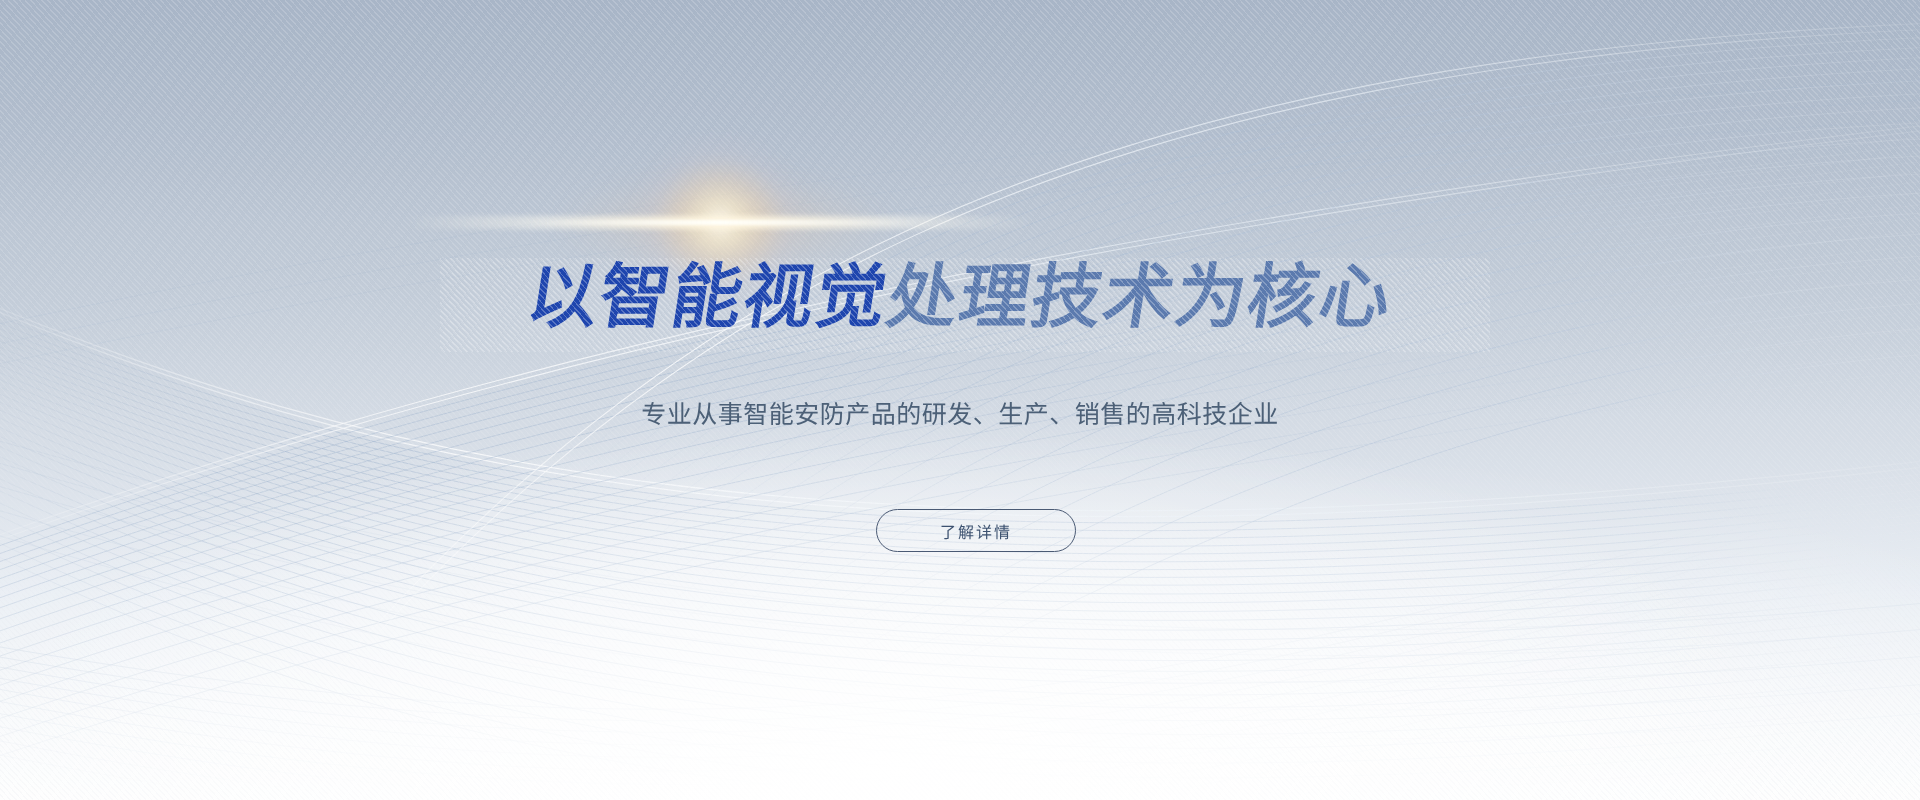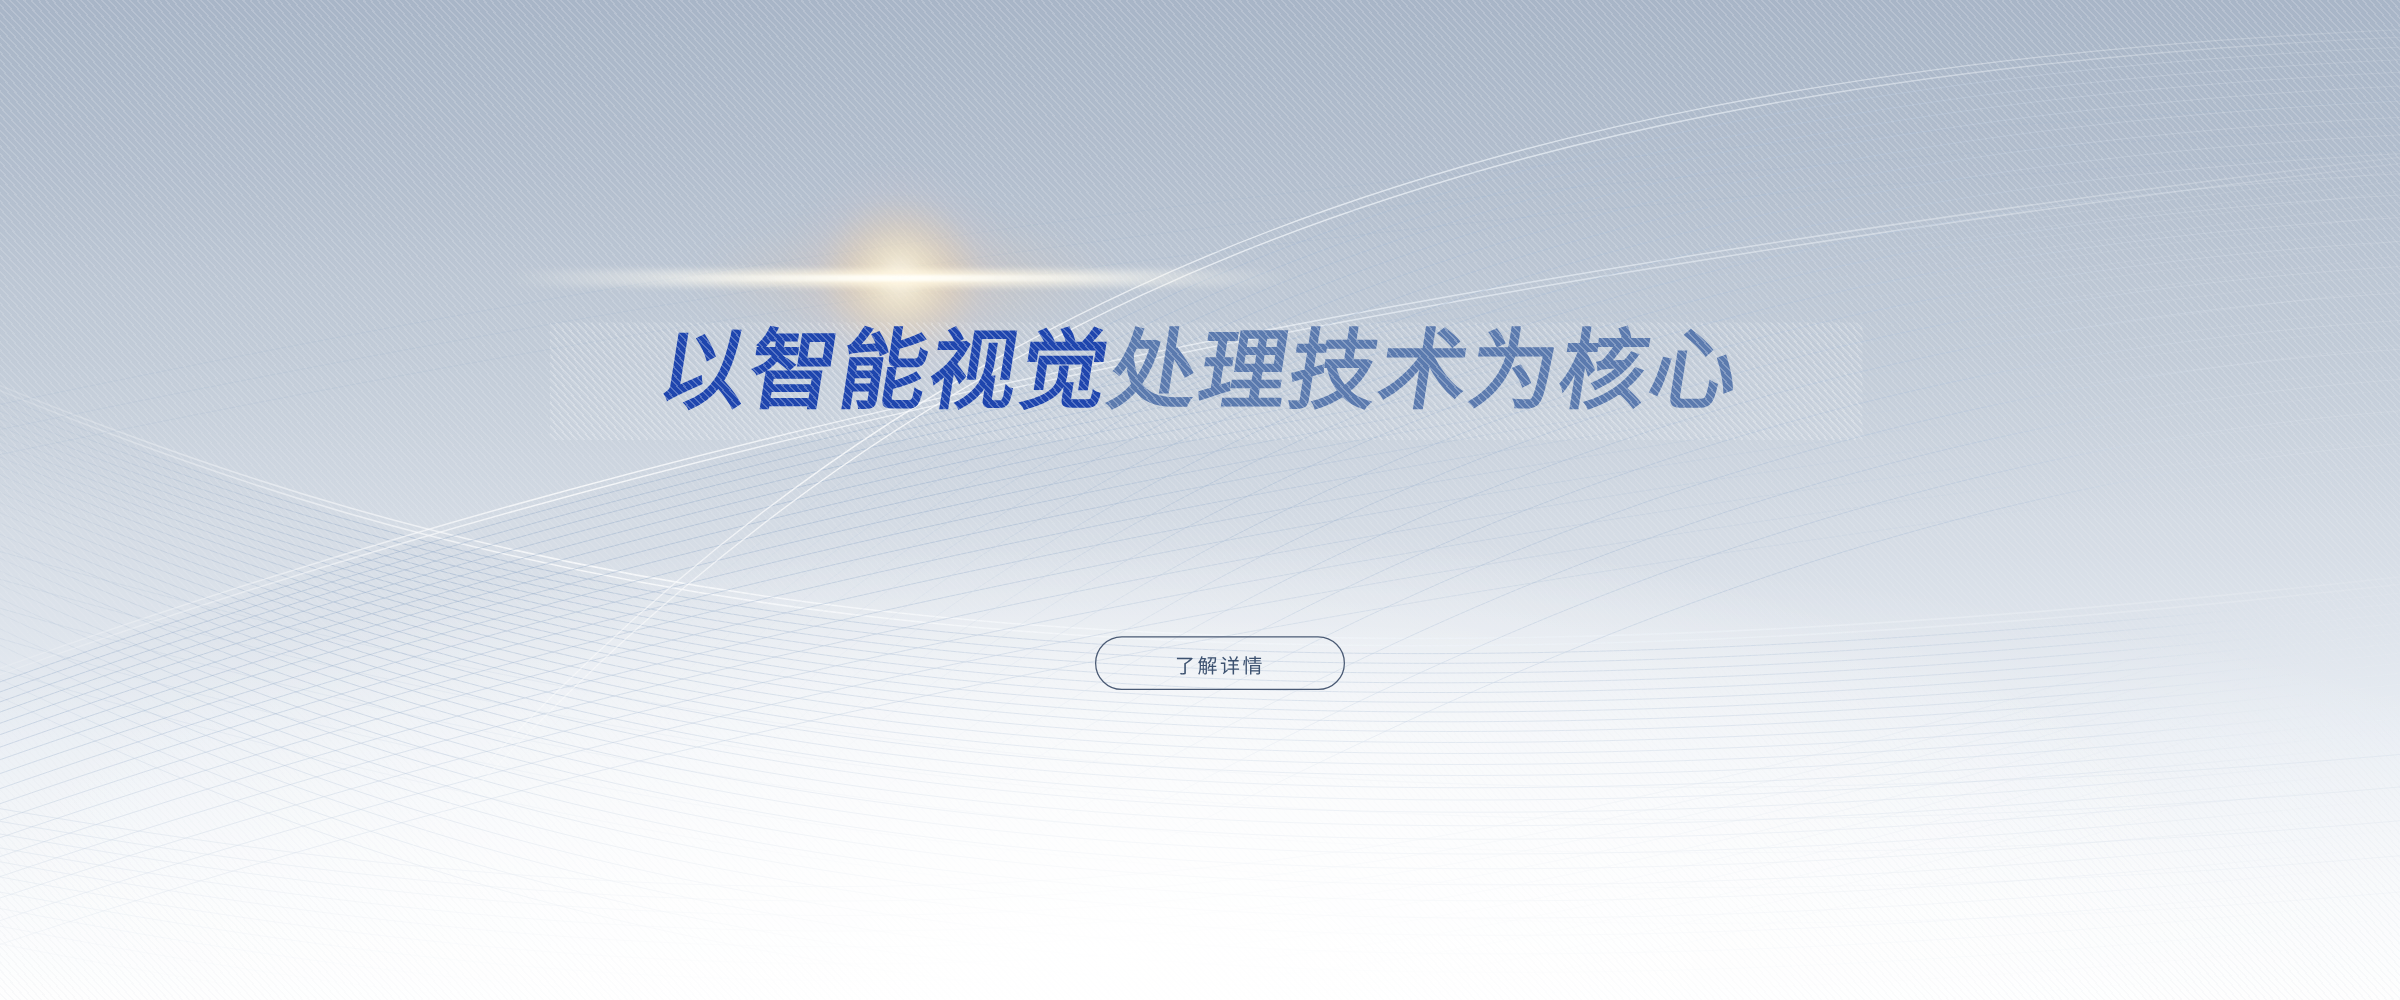--- a/index.html
+++ b/index.html
@@ -371,19 +371,20 @@
   <div class="flare-streak2"></div>
 
   <div class="content">
 
     <h1 class="headline">
       <span class="hl-dark">以智能视觉</span><span class="hl-light">处理技术为核心</span>
     </h1>
 
     <div class="headline-hatch"></div>
 
+    <p class="subtitle">专业从事智能安防产品的研发、生产、销售的高科技企业</p>
 
     <div class="cta-wrap">
       <button class="cta-button" type="button">了解详情</button>
     </div>
 
   </div>
 </div>
 
 </body></html>

